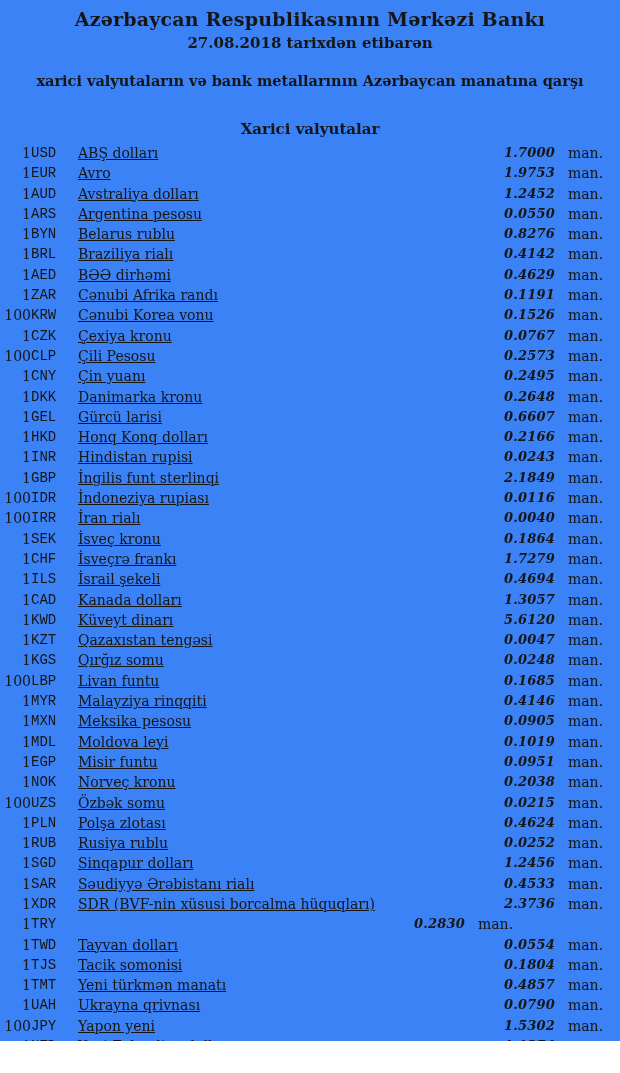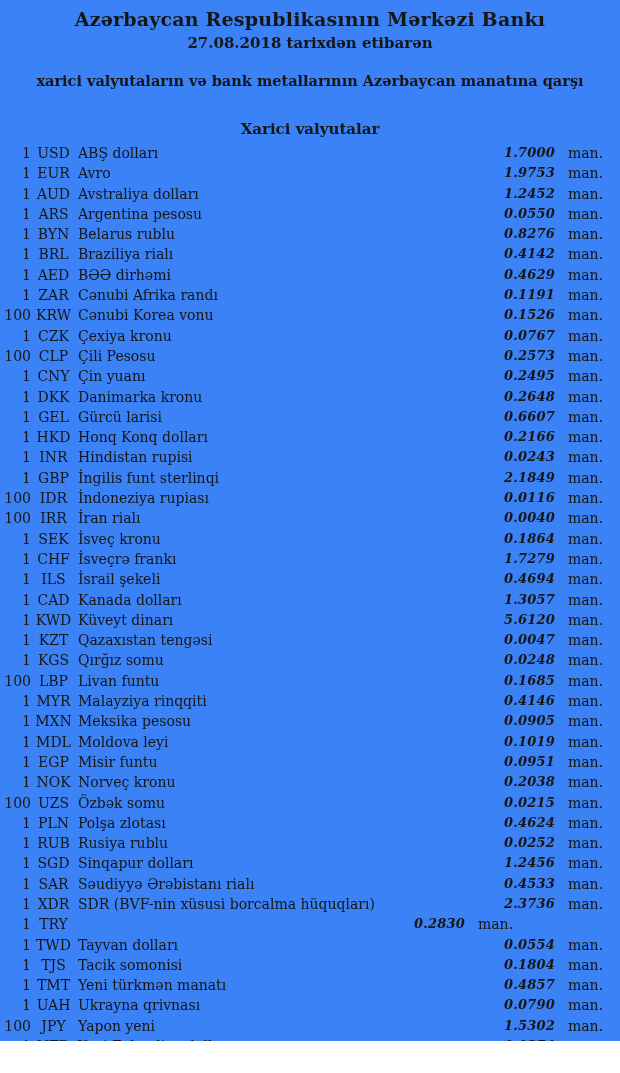--- a/index.html
+++ b/index.html
@@ -59,25 +59,27 @@
     grid-template-columns: 31px 45px 1fr 90px 65px;
     height: 20.3px;
     line-height: 20.3px;
     font-size: 14px;
     white-space: nowrap;
   }
   .qty {
     text-align: right;
   }
   .code {
-    text-align: center;
+    text-align: left;
+    font-family: Liberation Mono, monospace;
   }
   .name {
     padding-left: 2px;
     overflow: hidden;
+    text-decoration: underline;
   }
   .rate {
     text-align: right;
     font-weight: bold;
     font-style: italic;
     font-size: 13px;
     letter-spacing: 0.2px;
   }
   .man {
     padding-left: 13px;

